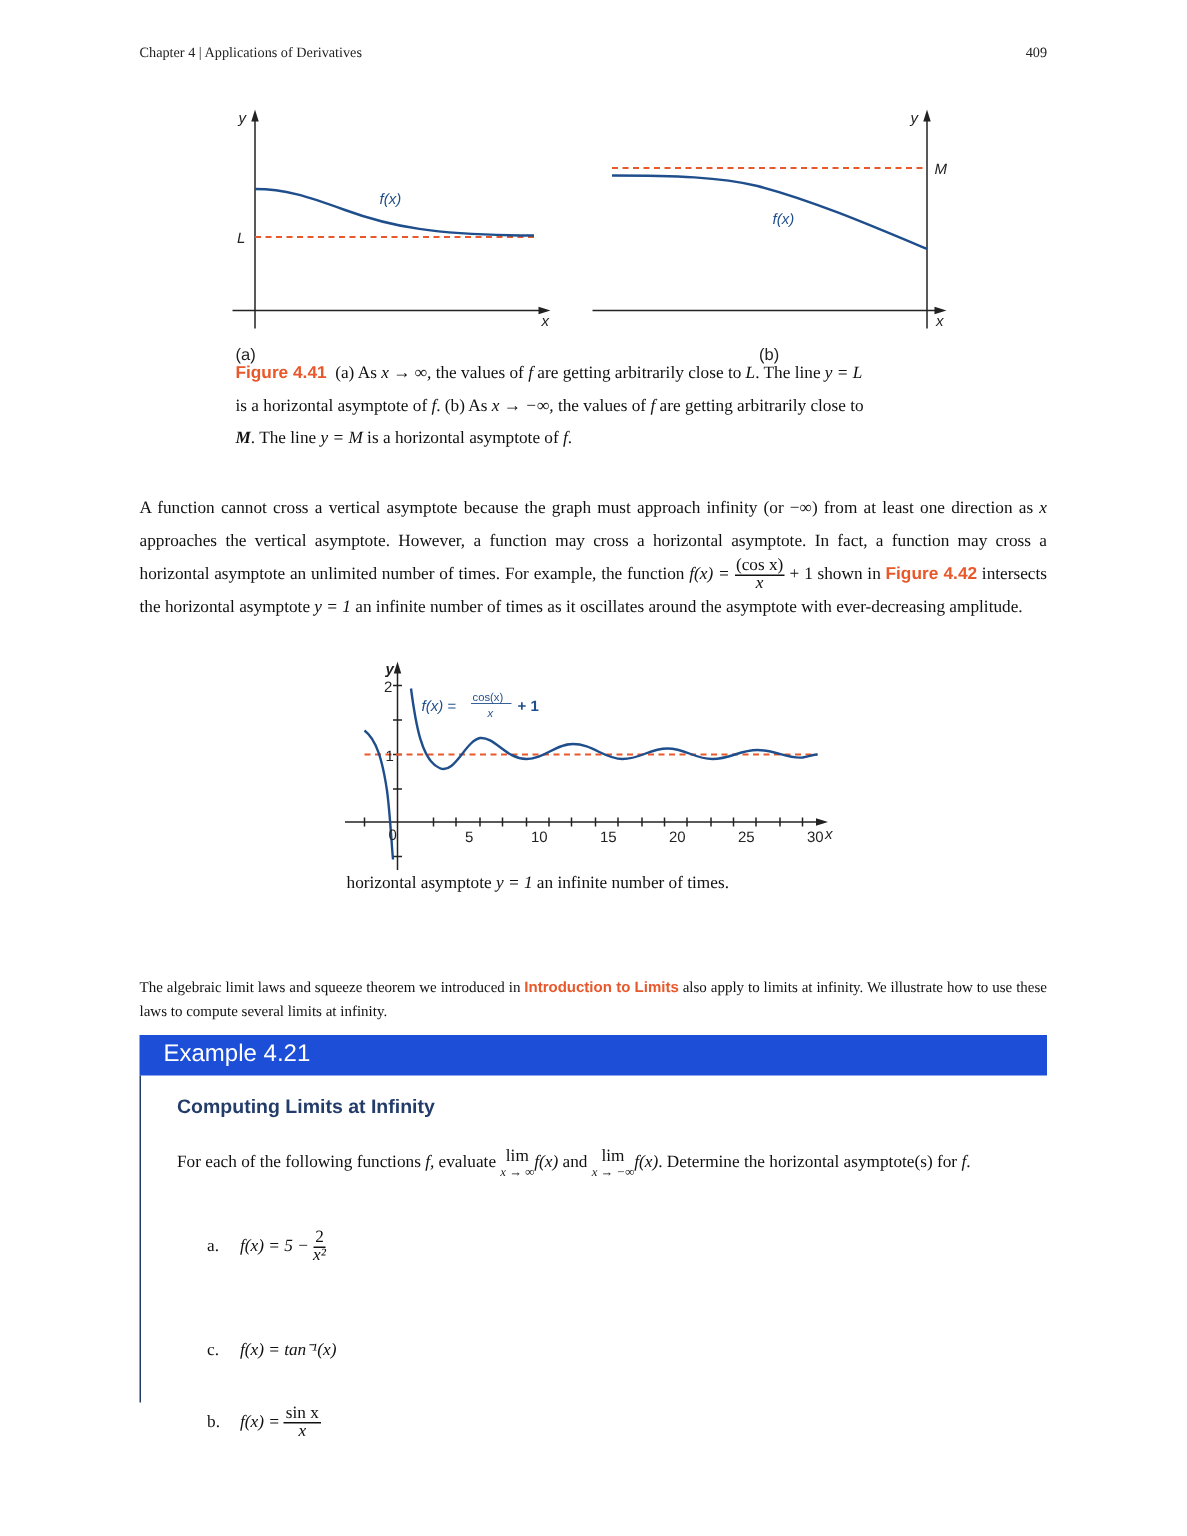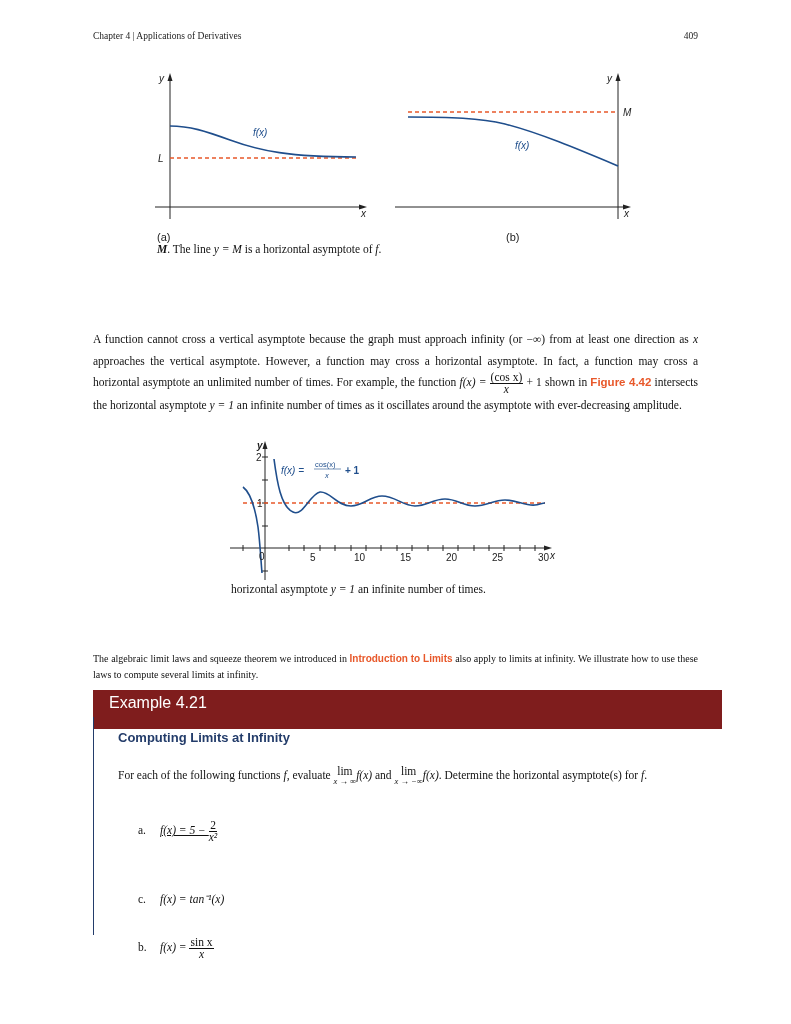--- a/index.html
+++ b/index.html
@@ -11,21 +11,21 @@
   .fig-sub{position:absolute;font-family:"Liberation Sans",sans-serif;font-size:11px;color:#222;}
   .caption{position:absolute;font-size:11.5px;line-height:21.5px;color:#111;}
   .figlabel{font-family:"Liberation Sans",sans-serif;font-weight:bold;color:#e8582a;}
   .m{font-style:italic;}
   .para{position:absolute;left:93px;width:605px;font-size:11.5px;line-height:21.6px;text-align:justify;color:#111;}
   .link{font-family:"Liberation Sans",sans-serif;font-weight:bold;color:#e8582a;}
   .frac{display:inline-block;vertical-align:middle;text-align:center;line-height:11px;font-size:11.5px;}
   .frac .num{display:block;border-bottom:1px solid #111;padding:0 1px;}
   .frac .den{display:block;}
   .para2{position:absolute;left:93px;width:605px;font-size:10px;line-height:15.5px;text-align:justify;color:#111;}
-  .ex-bar{position:absolute;left:93px;top:690px;width:605px;height:39px;background:#7f1d1d;padding-left:24px;}
+  .ex-bar{position:absolute;left:93px;top:690px;width:605px;height:27px;background:#1d4ed8;}
   .ex-bar span{position:absolute;left:16px;top:4px;color:#fff;font-family:"Liberation Sans",sans-serif;font-size:16px;}
   .ex-rule{position:absolute;left:93px;top:717px;width:1px;height:218px;background:#233c6a;}
   .ex-title{position:absolute;left:118px;top:730px;font-family:"Liberation Sans",sans-serif;font-weight:bold;font-size:13px;color:#233c6a;}
   .ex-text{position:absolute;left:118px;top:763px;width:556px;font-size:11.5px;line-height:24px;text-align:justify;color:#111;}
   .lim{display:inline-block;vertical-align:top;text-align:center;line-height:10px;position:relative;top:3px;}
   .lim .lw{display:block;}
   .lim .sub{display:block;font-size:8.5px;font-style:italic;}
   .item{position:absolute;left:138px;font-size:11.5px;color:#111;}
   .item .lbl{display:inline-block;width:22px;}
 </style>
@@ -57,20 +57,22 @@
   <line x1="18" y1="47" x2="228" y2="47" stroke="#e8582a" stroke-width="1.3" stroke-dasharray="4,3"></line>
   <path d="M18,52 C60,52 90,53 115,59 C150,68 190,85 228,101" fill="none" stroke="#1f4e8c" stroke-width="1.6"></path>
   <text x="217" y="17" font-size="10" font-style="italic" fill="#222">y</text>
   <text x="234" y="152" font-size="10" font-style="italic" fill="#222">x</text>
   <text x="233" y="51" font-size="10" font-style="italic" fill="#222">M</text>
   <text x="125" y="84" font-size="10" font-style="italic" fill="#1f4e8c">f(x)</text>
 </svg>
 <div class="fig-sub" style="left:506px;top:231px;">(b)</div>
 
 <div class="caption" style="left:157px;top:239px;width:470px;">
+  <div><span class="figlabel">Figure 4.41</span>&nbsp;&nbsp;<span>(a) As </span><span class="m">x → ∞,</span><span> the values of </span><span class="m">f</span><span> are getting arbitrarily close to </span><span class="m">L</span><span>. The line </span><span class="m">y = L</span></div>
+  <div><span>is a horizontal asymptote of </span><span class="m">f</span><span>. (b) As </span><span class="m">x → −∞,</span><span> the values of </span><span class="m">f</span><span> are getting arbitrarily close to</span></div>
   <div><span class="m" style="font-weight:bold;">M</span><span>. The line </span><span class="m">y = M</span><span> is a horizontal asymptote of </span><span class="m">f</span><span>.</span></div>
 </div>
 
 <div class="para" style="top:329px;">
   <span>A function cannot cross a vertical asymptote because the graph must approach infinity (or −∞) from at least one direction as </span><span class="m">x</span><span> approaches the vertical asymptote. However, a function may cross a horizontal asymptote. In fact, a function may cross a horizontal asymptote an unlimited number of times. For example, the function </span><span class="m">f(x) = </span><span class="frac"><span class="num">(cos x)</span><span class="den m">x</span></span><span> + 1 shown in </span><span class="link">Figure 4.42</span><span> intersects the horizontal asymptote </span><span class="m">y = 1</span><span> an infinite number of times as it oscillates around the asymptote with ever-decreasing amplitude.</span>
 </div>
 
 <svg style="position:absolute;left:225px;top:437px;" width="340" height="145" viewBox="0 0 340 145">
 
   <line x1="40" y1="8" x2="40" y2="143" stroke="#222" stroke-width="1"></line>
@@ -141,21 +143,21 @@
 <div class="ex-bar">
   <span>Example 4.21</span>
 </div>
 <div class="ex-rule"></div>
 <div class="ex-title">Computing Limits at Infinity</div>
 
 <div class="ex-text">
   <span>For each of the following functions </span><span class="m">f,</span><span> evaluate </span><span class="lim"><span class="lw">lim</span><span class="sub">x → ∞</span></span><span class="m">f(x)</span><span> and </span><span class="lim"><span class="lw">lim</span><span class="sub">x → −∞</span></span><span class="m">f(x)</span><span>. Determine the horizontal asymptote(s) for </span><span class="m">f</span><span>.</span>
 </div>
 
-<div class="item" style="top:820px;text-decoration:underline;">
+<div class="item" style="top:820px;">
   <span class="lbl">a.</span><span class="m">f(x) = 5 − </span><span class="frac"><span class="num">2</span><span class="den m">x²</span></span>
 </div>
 <div class="item" style="top:908px;margin-top:29px;">
   <span class="lbl">b.</span><span class="m">f(x) = </span><span class="frac"><span class="num">sin x</span><span class="den m">x</span></span>
 </div>
 <div class="item" style="top:891px;">
   <span class="lbl">c.</span><span class="m">f(x) = tan⁻¹(x)</span>
 </div>
 
 </body></html>

